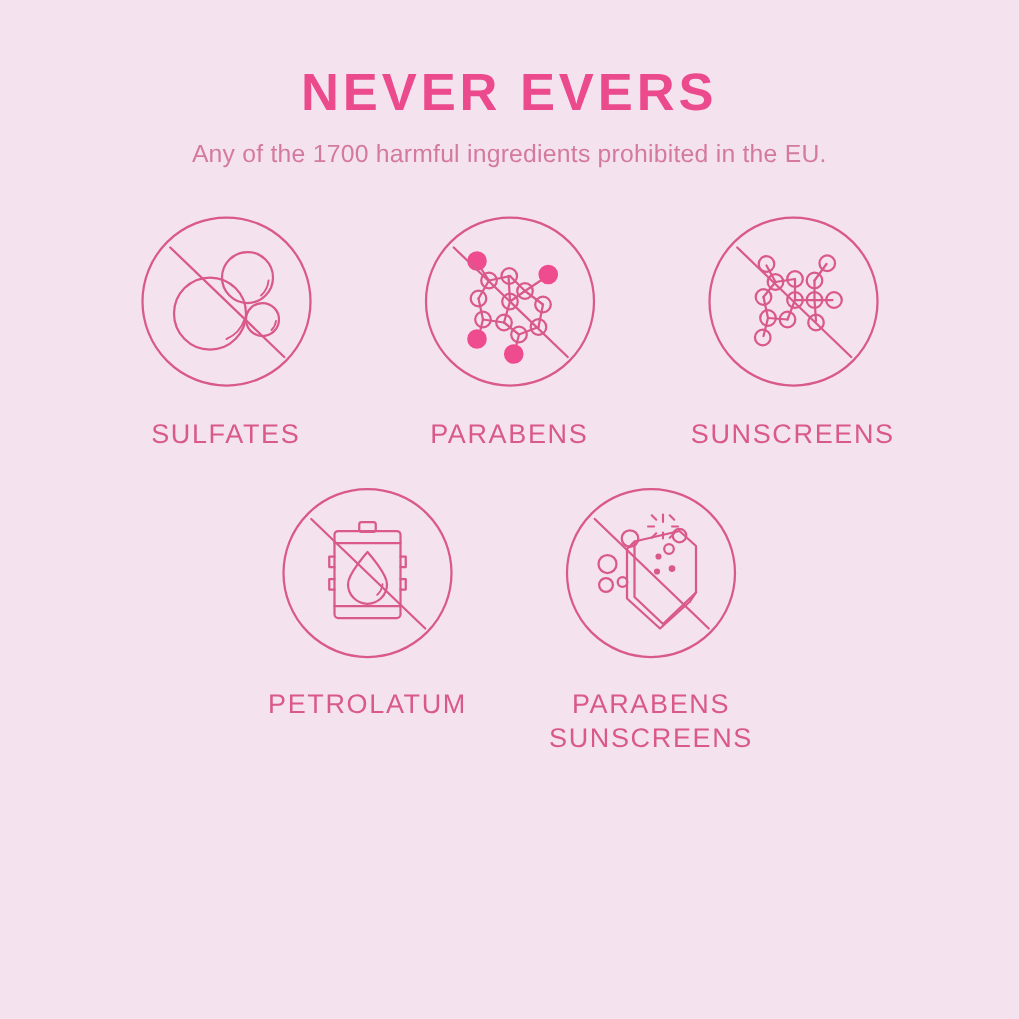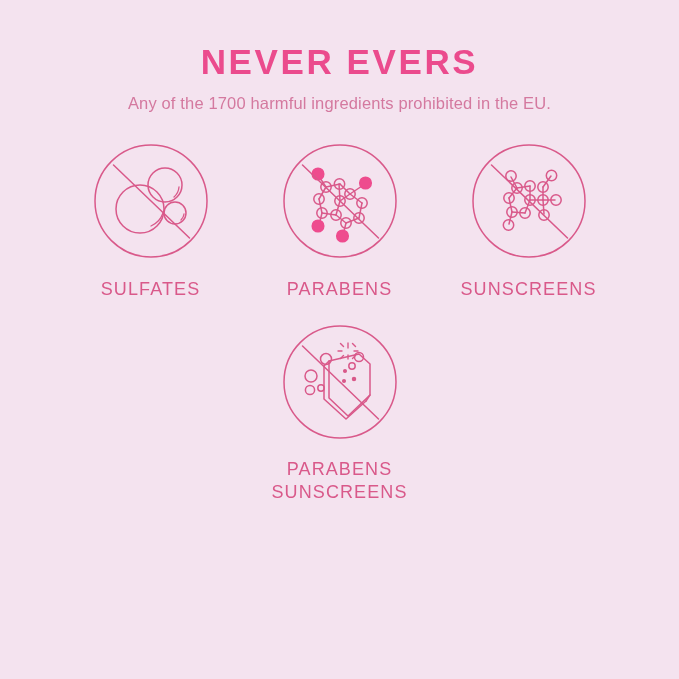--- a/index.html
+++ b/index.html
@@ -187,20 +187,41 @@
             </g>
           </svg>
         </div>
         <div class="caption">SUNSCREENS</div>
       </div>
 
     </div>
 
     <div class="row row-2">
 
+      <div class="cell">
+        <div class="icon-wrap">
+          <svg viewBox="0 0 116 116" xmlns="http://www.w3.org/2000/svg">
+            <g fill="none" stroke="#D9598A" stroke-width="1.5" stroke-linecap="round" stroke-linejoin="round">
+              <circle cx="58" cy="58" r="56"></circle>
+              <rect x="36" y="30" width="44" height="58" rx="2.5"></rect>
+              <rect x="52.5" y="24" width="11" height="6.5" rx="1.5"></rect>
+              <line x1="36" y1="38" x2="80" y2="38"></line>
+              <line x1="36" y1="80" x2="80" y2="80"></line>
+              <path d="M36 47 h-3.5 v7 h3.5"></path>
+              <path d="M36 62 h-3.5 v7 h3.5"></path>
+              <path d="M80 47 h3.5 v7 h-3.5"></path>
+              <path d="M80 62 h3.5 v7 h-3.5"></path>
+              <path d="M58 44 c 0 0 -13 14.5 -13 21.5 a13 13 0 0 0 26 0 c 0 -7 -13 -21.5 -13 -21.5 z"></path>
+              <path d="M64.5 72.5 a10.5 10.5 0 0 0 3.5 -7" stroke-width="1.3"></path>
+              <line x1="20.5" y1="22" x2="96.5" y2="95" stroke-width="1.5"></line>
+            </g>
+          </svg>
+        </div>
+        <div class="caption">PETROLATUM</div>
+      </div>
 
       <div class="cell">
         <div class="icon-wrap">
           <svg viewBox="0 0 116 116" xmlns="http://www.w3.org/2000/svg">
             <g fill="none" stroke="#D9598A" stroke-width="1.5" stroke-linecap="round" stroke-linejoin="round">
               <circle cx="58" cy="58" r="56"></circle>
               <path d="M47 37 L77 30 L88 40 L88 71 L66 92 L47 74 Z"></path>
               <path d="M42 42 L42 75 L64 95 L84 77" stroke-width="1.5"></path>
               <path d="M42 42 L47 37"></path>
               <path d="M84 77 L88 71"></path>

